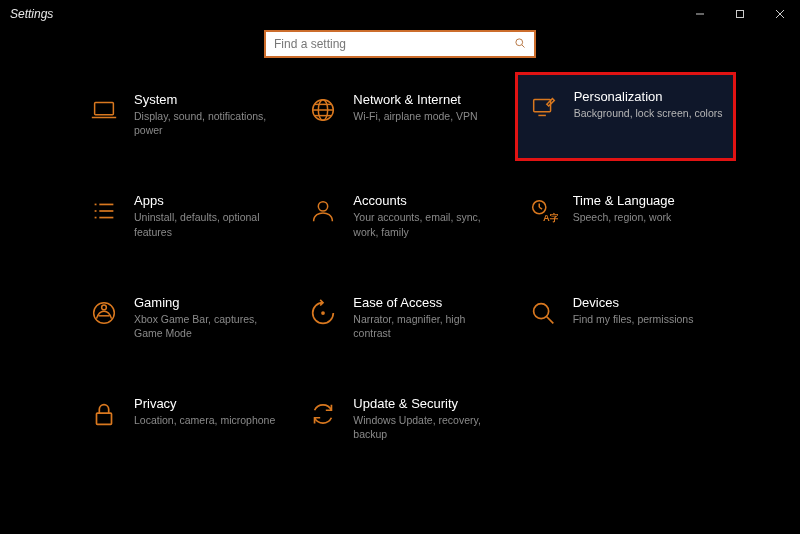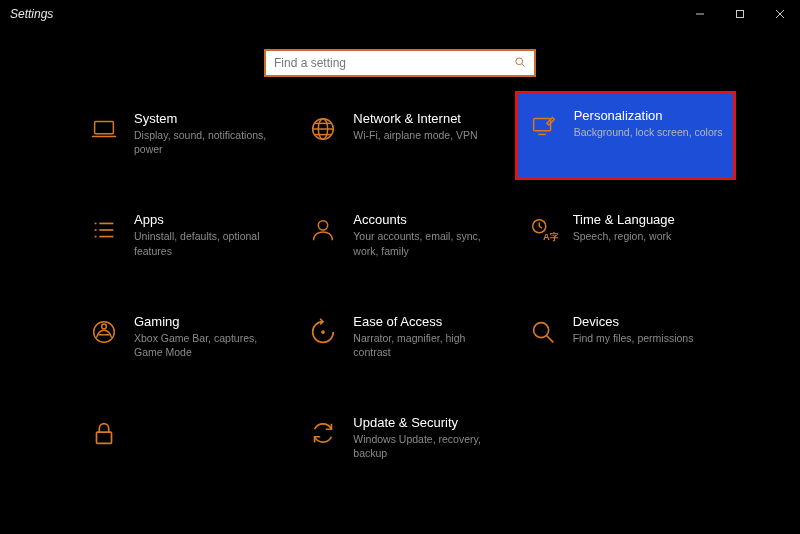--- a/index.html
+++ b/index.html
@@ -34,21 +34,21 @@
     display: flex;
     align-items: center;
     justify-content: center;
     color: #ccc;
   }
   .window-control svg { display:block; }
   .search-wrap {
     width: 100%;
     display: flex;
     justify-content: center;
-    margin-top: 21px;
+    margin-top: 2px;
     margin-bottom: 28px;
   }
   .search-box {
     width: 272px;
     height: 28px;
     background: #fff;
     border: 2px solid #cc6d2c;
     display: flex;
     align-items: center;
     padding: 0 8px;
@@ -101,21 +101,21 @@
     white-space: nowrap;
   }
   .tile-sub {
     font-size: 10.5px;
     color: #8a8a8a;
     line-height: 1.35;
     max-width: 150px;
   }
   .highlight {
     border: 3px solid #e11313;
-    background: #1d4ed8;
+    background: #0f172a;
     padding: 14px 10px 18px 10px;
     margin: -14px -10px -18px -10px;
   }
   .highlight .tile-sub { color: #b6b6b6; }
 </style>
 </head>
 <body>
 
 <div class="titlebar">
   <div class="titlebar-title">Settings</div>
@@ -285,20 +285,24 @@
     </div>
   </div>
 
   <div class="tile">
     <span class="icon">
       <svg width="30" height="30" viewBox="0 0 32 32" fill="none" stroke-width="1.8">
           <rect x="8" y="15" width="16" height="12" rx="1"></rect>
           <path d="M11 15 V11 a5 5 0 0 1 10 0 V15"></path>
         </svg>
     </span>
+    <div class="tile-text">
+      <div class="tile-title">Privacy</div>
+      <div class="tile-sub">Location, camera, microphone</div>
+    </div>
   </div>
 
   <div class="tile">
     <span class="icon">
       <svg width="30" height="30" viewBox="0 0 32 32" fill="none" stroke-width="1.8">
           <path d="M7 12 A10 10 0 0 1 25 12"></path>
           <polyline points="25,6 25,12 19,12" fill="none"></polyline>
           <path d="M25 20 A10 10 0 0 1 7 20"></path>
           <polyline points="7,26 7,20 13,20" fill="none"></polyline>
         </svg>

